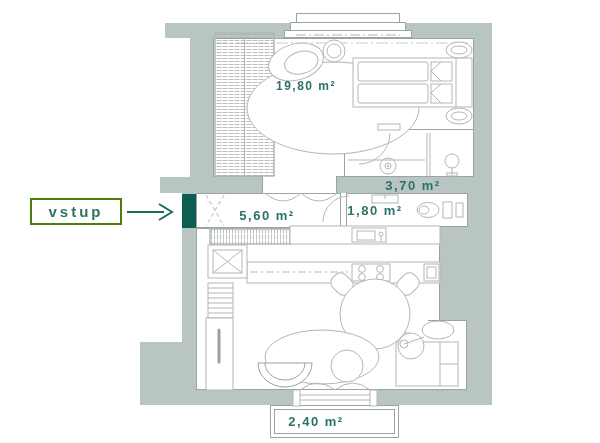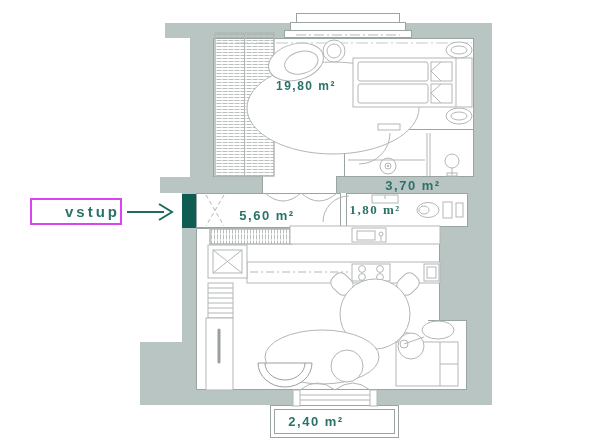--- a/index.html
+++ b/index.html
@@ -9,22 +9,22 @@
   .room{position:absolute;background:#fff;border:1px solid #9aa4a1;box-sizing:border-box;}
   .noleft{border-left:none;}
   .patch{position:absolute;background:#fff;}
   .gapdoor{position:absolute;background:#fff;border-left:1px solid #9aa4a1;border-right:1px solid #9aa4a1;box-sizing:border-box;}
   .balcony{position:absolute;background:#fff;border:1px solid #9aa4a1;box-sizing:border-box;
            box-shadow:inset 0 0 0 3px #fff, inset 0 0 0 4px #9aa4a1;}
   .lbl{position:absolute;transform:translate(-50%,-50%);color:#2b7268;font-weight:700;
        letter-spacing:1.5px;white-space:nowrap;}
   .lbl-lg{font-size:12px;}
   .lbl-sm{font-size:13px;}
-  .vstup{position:absolute;left:30px;top:198px;width:92px;height:27px;border:2px solid #d946ef;
-         color:#2b7268;display:flex;align-items:center;justify-content:flex-end;
+  .vstup{position:absolute;left:30px;top:198px;width:92px;height:27px;border:2px solid #4d7c0f;
+         color:#2b7268;display:flex;align-items:center;justify-content:center;
          font-size:15px;font-weight:700;letter-spacing:3px;box-sizing:border-box;}
   .door-entr{position:absolute;left:182px;top:194px;width:14px;height:34px;background:#0e5c52;}
   svg.overlay{position:absolute;left:0;top:0;}
 </style>
 </head>
 <body>
 
 <div class="plan">
 
   <div class="wall" style="left:165px;top:23px;width:327px;height:15px;"></div>
@@ -224,16 +224,16 @@
   </div>
   <svg class="overlay" width="600" height="443" viewBox="0 0 600 443" fill="none" stroke="#1d6a5f" stroke-width="2">
     <line x1="127" y1="212" x2="164" y2="212"></line>
     <path d="M159,204 L172,212 L159,220"></path>
   </svg>
   <div class="door-entr"></div>
 
   <div class="lbl lbl-lg" style="left:306px;top:86px;">19,80 m²</div>
   <div class="lbl lbl-sm" style="left:413px;top:151px;margin-top:34px;">3,70 m²</div>
   <div class="lbl lbl-sm" style="left:267px;top:215px;">5,60 m²</div>
-  <div class="lbl lbl-sm" style="left:375px;top:210px;font-family:Liberation Serif, serif;">1,80 m²</div>
+  <div class="lbl lbl-sm" style="left:375px;top:210px;">1,80 m²</div>
   <div class="lbl lbl-sm" style="left:316px;top:421px;">2,40 m²</div>
 
 </div>
 
 </body></html>

